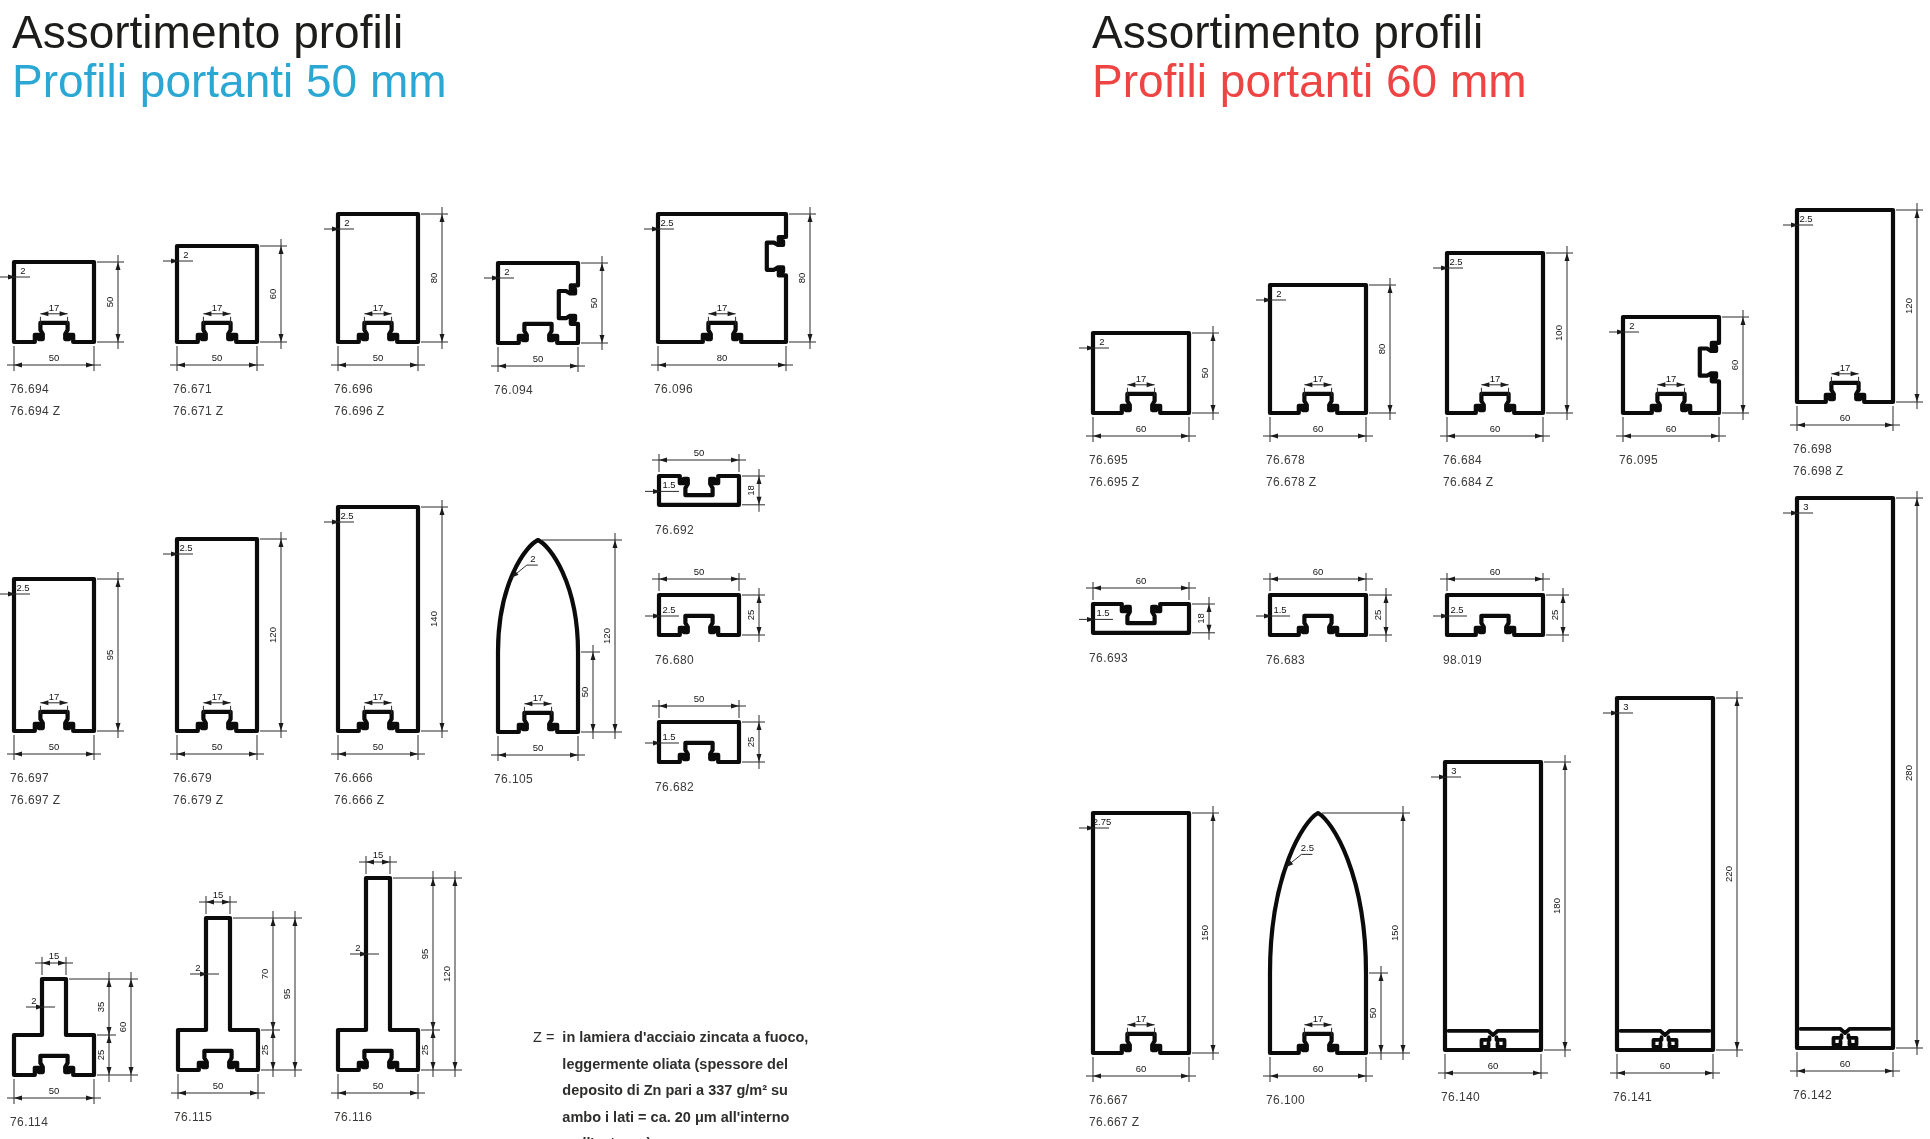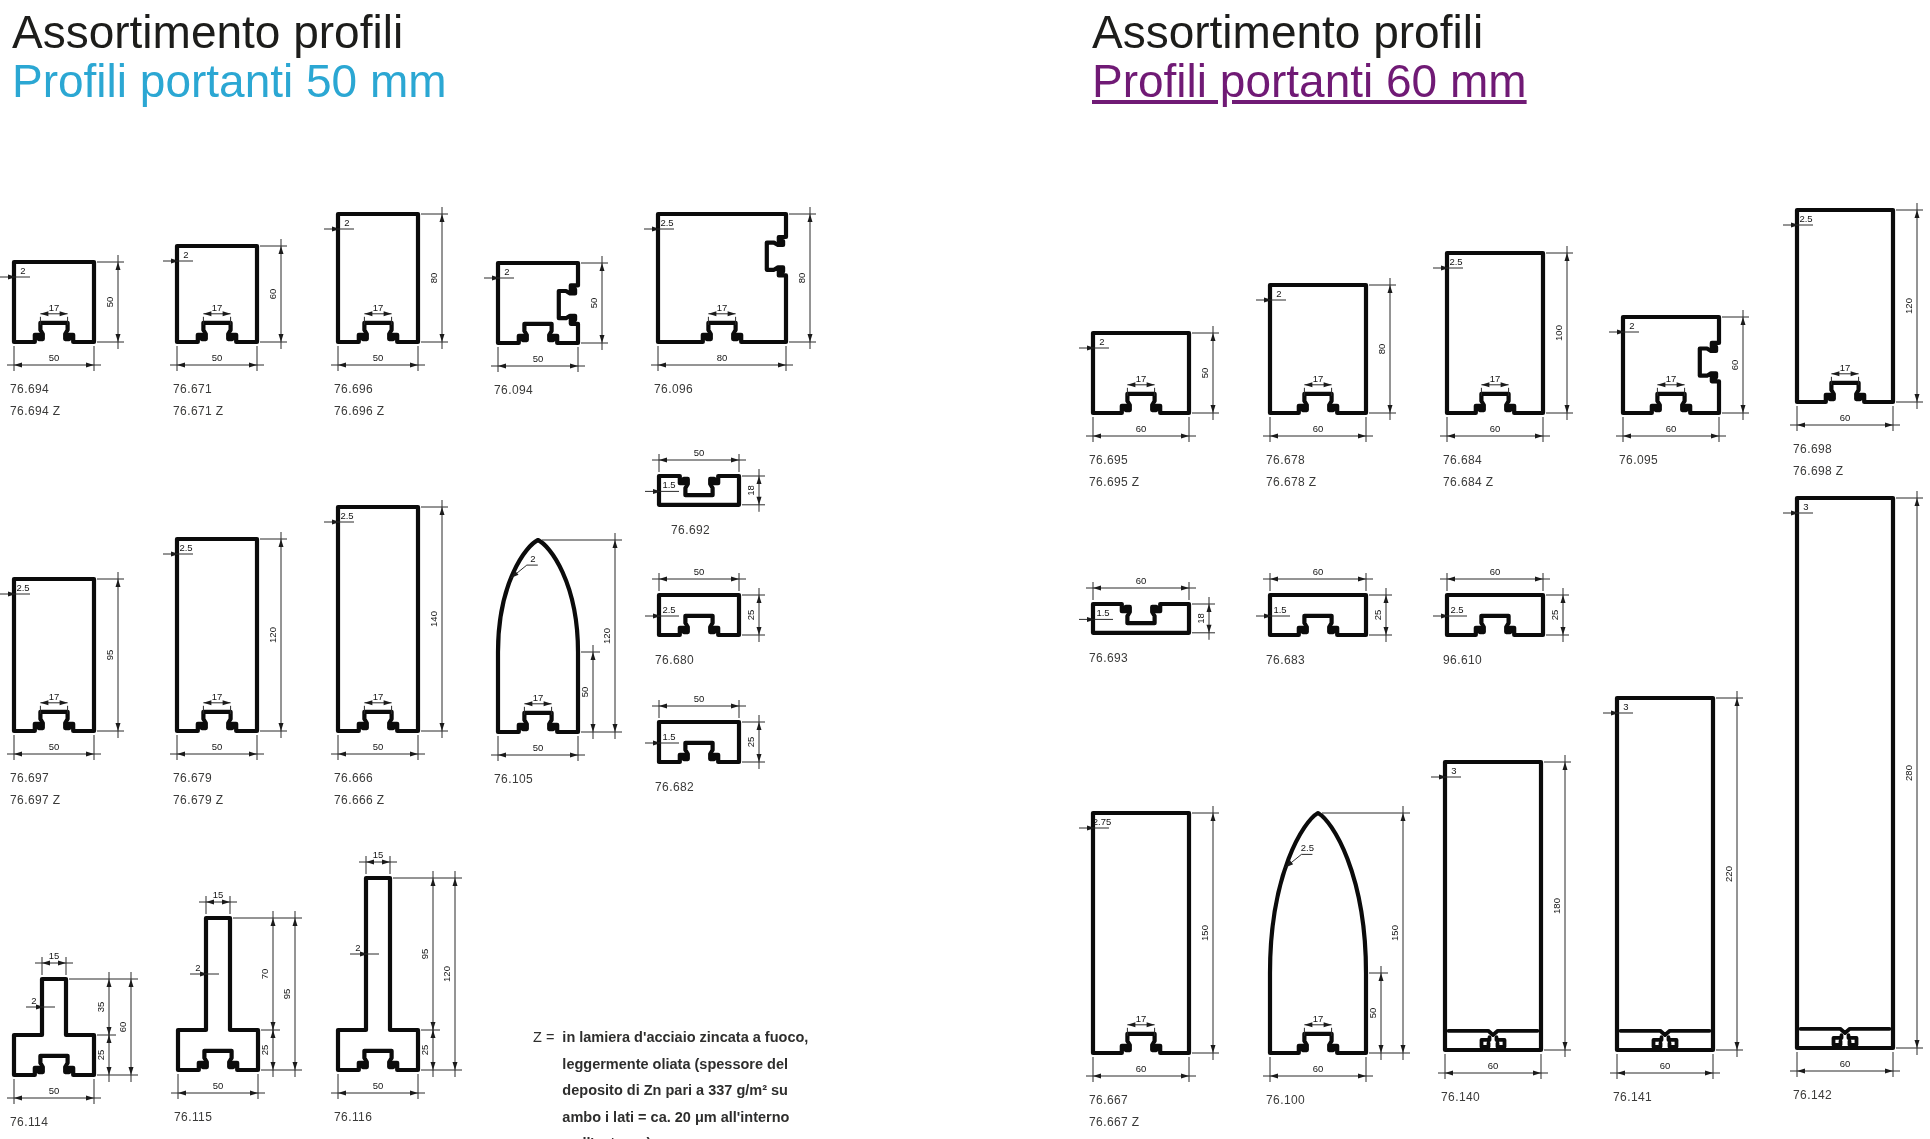--- a/index.html
+++ b/index.html
@@ -20,21 +20,21 @@
 
 <div id="canvas">
 
   <div class="section-header" style="left:12px">
     <div class="section-title">Assortimento profili</div>
     <div class="section-title section-sub" style="color: rgb(43, 167, 211);">Profili portanti 50 mm</div>
   </div>
 
   <div class="section-header" style="left:1092px">
     <div class="section-title">Assortimento profili</div>
-    <div class="section-title section-sub" style="color: #701a75; text-decoration: underline;">Profili portanti 60 mm</div>
+    <div class="section-title section-sub" style="color: #ef4444;">Profili portanti 60 mm</div>
   </div>
 
   <div class="footnote">
     <span class="fz">Z =</span>
     <span class="fl">
       <span class="ln">in lamiera d'acciaio zincata a fuoco,</span>
       <span class="ln">leggermente oliata (spessore del</span>
       <span class="ln">deposito di Zn pari a 337 g/m² su</span>
       <span class="ln">ambo i lati = ca. 20 μm all'interno</span>
       <span class="ln">e all'esterno)</span>
@@ -320,21 +320,21 @@
         <line x1="103" y1="34" x2="126" y2="34" stroke="#2b2b2b" stroke-width="1"></line>
         <line x1="103" y1="62.8" x2="126" y2="62.8" stroke="#2b2b2b" stroke-width="1"></line>
         <line x1="120" y1="27" x2="120" y2="69.8" stroke="#2b2b2b" stroke-width="1"></line>
         <polygon points="0 0 -8 -2.5 -8 2.5" transform="translate(120 34) rotate(-90)" fill="#1b1b1b"></polygon>
         <polygon points="0 0 -8 -2.5 -8 2.5" transform="translate(120 62.8) rotate(90)" fill="#1b1b1b"></polygon>
         <text x="115" y="48.4" font-size="9.5" fill="#141414" text-anchor="middle" transform="rotate(-90 115 48.4)">18</text>
         <line x1="6" y1="49.4" x2="40" y2="49.4" stroke="#2b2b2b" stroke-width="1"></line>
         <polygon points="0 0 -8 -2.5 -8 2.5" transform="translate(22 49.4) rotate(0)" fill="#1b1b1b"></polygon>
         <text x="30" y="46.4" font-size="9.5" fill="#141414" text-anchor="middle">1.5</text>
       </svg>
-      <div class="profile-label" style="left:32px;top:76.8px">
+      <div class="profile-label" style="left:16px;top:76.8px">
         <div>76.692</div>
       </div>
     </div>
     <div class="profile-cell" style="left: 639px; top: 561px; width: 138px; height: 136px;">
       <svg width="138" height="86" viewBox="0 0 138 86" style="font-family:'Liberation Sans',sans-serif">
         <path d="M 79.2 74 L 100 74 L 100 34 L 20 34 L 20 74 L 40.8 74 L 40.8 66.8 L 44.8 66.8 L 44.8 71.1 L 48.8 71.1 L 48.8 66 L 46.4 62 L 46.4 54.8 L 73.6 54.8 L 73.6 62 L 71.2 66 L 71.2 71.1 L 75.2 71.1 L 75.2 66.8 L 79.2 66.8 L 79.2 74 Z" fill="none" stroke="#0b0b0b" stroke-width="4.2" stroke-linejoin="round" stroke-linecap="round"></path>
         <line x1="20" y1="30" x2="20" y2="12" stroke="#2b2b2b" stroke-width="1"></line>
         <line x1="100" y1="30" x2="100" y2="12" stroke="#2b2b2b" stroke-width="1"></line>
         <line x1="13" y1="18" x2="107" y2="18" stroke="#2b2b2b" stroke-width="1"></line>
         <polygon points="0 0 -8 -2.5 -8 2.5" transform="translate(20 18) rotate(180)" fill="#1b1b1b"></polygon>
@@ -699,21 +699,21 @@
         <line x1="119" y1="74" x2="142" y2="74" stroke="#2b2b2b" stroke-width="1"></line>
         <line x1="136" y1="27" x2="136" y2="81" stroke="#2b2b2b" stroke-width="1"></line>
         <polygon points="0 0 -8 -2.5 -8 2.5" transform="translate(136 34) rotate(-90)" fill="#1b1b1b"></polygon>
         <polygon points="0 0 -8 -2.5 -8 2.5" transform="translate(136 74) rotate(90)" fill="#1b1b1b"></polygon>
         <text x="131" y="54" font-size="9.5" fill="#141414" text-anchor="middle" transform="rotate(-90 131 54)">25</text>
         <line x1="6" y1="55" x2="40" y2="55" stroke="#2b2b2b" stroke-width="1"></line>
         <polygon points="0 0 -8 -2.5 -8 2.5" transform="translate(22 55) rotate(0)" fill="#1b1b1b"></polygon>
         <text x="30" y="52" font-size="9.5" fill="#141414" text-anchor="middle">2.5</text>
       </svg>
       <div class="profile-label" style="left:16px;top:88px">
-        <div>96.610</div>
+        <div>98.019</div>
       </div>
     </div>
     <div class="profile-cell" style="left: 1073px; top: 801px; width: 154px; height: 340px;">
       <svg width="154" height="290" viewBox="0 0 154 290" style="font-family:'Liberation Sans',sans-serif">
         <path d="M 87.2 252 L 116 252 L 116 12 L 20 12 L 20 252 L 48.8 252 L 48.8 244.8 L 52.8 244.8 L 52.8 249.1 L 56.8 249.1 L 56.8 244 L 54.4 240 L 54.4 232.8 L 81.6 232.8 L 81.6 240 L 79.2 244 L 79.2 249.1 L 83.2 249.1 L 83.2 244.8 L 87.2 244.8 L 87.2 252 Z" fill="none" stroke="#0b0b0b" stroke-width="4.2" stroke-linejoin="round" stroke-linecap="round"></path>
         <line x1="20" y1="256" x2="20" y2="281" stroke="#2b2b2b" stroke-width="1"></line>
         <line x1="116" y1="256" x2="116" y2="281" stroke="#2b2b2b" stroke-width="1"></line>
         <line x1="13" y1="275" x2="123" y2="275" stroke="#2b2b2b" stroke-width="1"></line>
         <polygon points="0 0 -8 -2.5 -8 2.5" transform="translate(20 275) rotate(180)" fill="#1b1b1b"></polygon>
         <polygon points="0 0 -8 -2.5 -8 2.5" transform="translate(116 275) rotate(0)" fill="#1b1b1b"></polygon>

